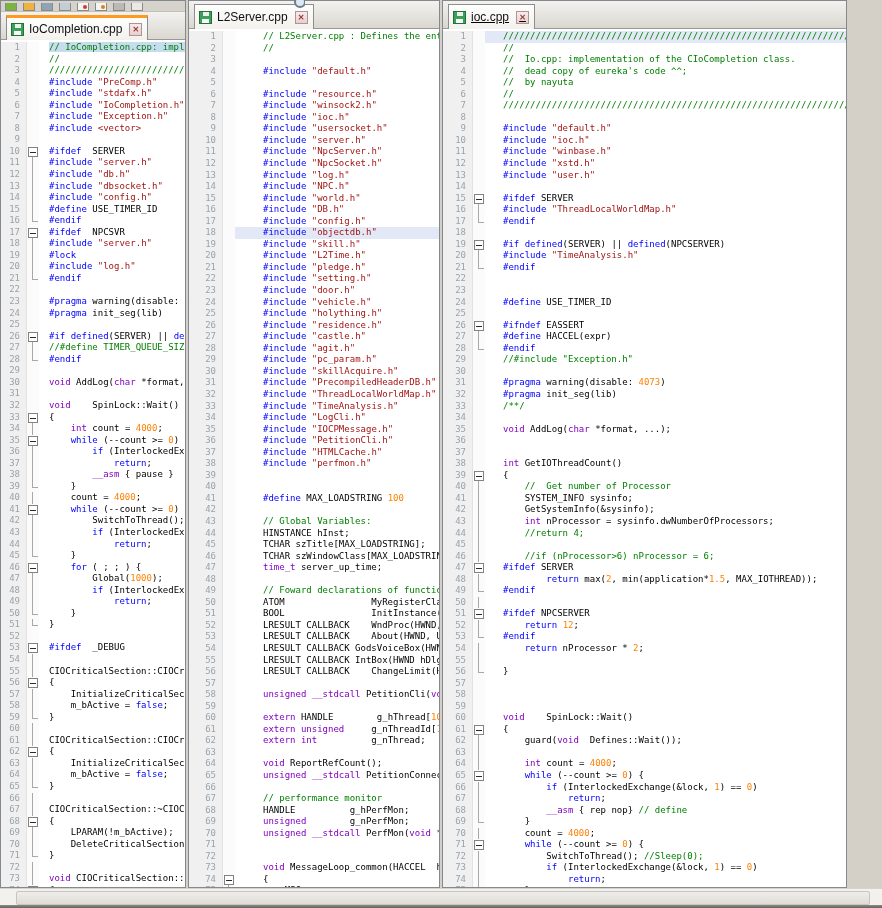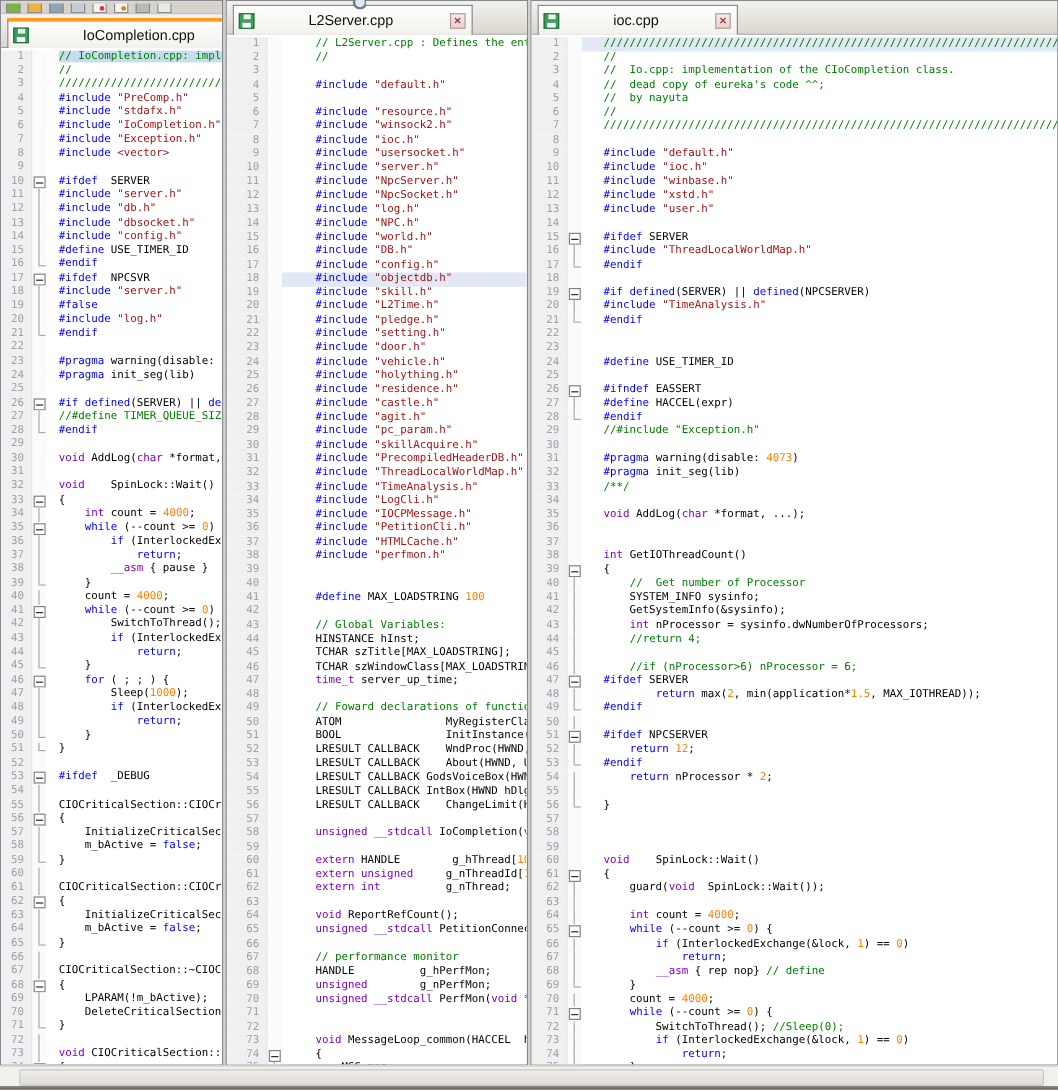--- a/index.html
+++ b/index.html
@@ -8,21 +8,21 @@
     background:#d4d0c8;
     font-family:"Liberation Sans", sans-serif;
   }
   
   .pane{
     position:absolute;top:0;height:888px;background:#fff;
     border:1px solid #85898f;box-sizing:border-box;overflow:hidden;
   }
   #pane0{left:0;width:186px;}
   #pane1{left:188px;width:252px;}
-  #pane2{left:442px;width:440px;}
+  #pane2{left:442px;width:405px;text-decoration:underline;}
 
   
   .toolstrip{
     height:10px;background:#d6d3cd;border-bottom:1px solid #c2bfb8;
     display:flex;align-items:flex-end;padding-left:4px;gap:6px;overflow:hidden;
   }
   .toolstrip .tbico{width:12px;height:8px;border:1px solid #8a8a8a;border-top:none;box-sizing:border-box;flex:none;position:relative;}
   .tbico.i0{background:#7cb342;}
   .tbico.i1{background:#f0b23e;}
   .tbico.i2{background:#8fa3b5;}
@@ -44,21 +44,21 @@
   .tabbar{
     height:28px;background:linear-gradient(#f3f2ef,#dad7d0);
     border-bottom:1px solid #989898;position:relative;
     display:flex;align-items:flex-end;padding-left:5px;box-sizing:border-box;
   }
   .tab{
     display:inline-flex;align-items:center;
     background:linear-gradient(#fefefe,#f3f1ec);
     border:1px solid #8e8e8e;border-bottom:none;
     height:25px;box-sizing:border-box;padding:0 5px 0 4px;
-    position:relative;top:1px;gap:40px;
+    position:relative;top:1px;
   }
   .tab.hot{border-top:3px solid #ff9a1f;justify-content:center;}
   .fname{font-size:12px;color:#111;margin:0 2px 1px 2px;white-space:nowrap;}
   
   .floppy{width:13px;height:13px;background:#3da05a;border:1px solid #20713a;box-sizing:border-box;position:relative;flex:none;margin-right:3px;}
   .floppy .shut{position:absolute;top:0;left:3px;width:6px;height:4px;background:#e9f3ec;}
   .floppy .lab{position:absolute;bottom:0;left:2px;width:7px;height:4px;background:#fbfdfb;}
   
   .closebox{
     width:13px;height:13px;margin-left:5px;flex:none;
@@ -156,21 +156,21 @@
         <div class="row"><span class="ln">9</span><span class="fold"></span><span class="code"></span></div>
         <div class="row"><span class="ln">10</span><span class="fold f-b"></span><span class="code"><span class="sg-k">#ifdef</span><span class="sg-d">  SERVER</span></span></div>
         <div class="row"><span class="ln">11</span><span class="fold f-l"></span><span class="code"><span class="sg-k">#include </span><span class="sg-s">"server.h"</span></span></div>
         <div class="row"><span class="ln">12</span><span class="fold f-l"></span><span class="code"><span class="sg-k">#include </span><span class="sg-s">"db.h"</span></span></div>
         <div class="row"><span class="ln">13</span><span class="fold f-l"></span><span class="code"><span class="sg-k">#include </span><span class="sg-s">"dbsocket.h"</span></span></div>
         <div class="row"><span class="ln">14</span><span class="fold f-l"></span><span class="code"><span class="sg-k">#include </span><span class="sg-s">"config.h"</span></span></div>
         <div class="row"><span class="ln">15</span><span class="fold f-l"></span><span class="code"><span class="sg-k">#define </span><span class="sg-d">USE_TIMER_ID</span></span></div>
         <div class="row"><span class="ln">16</span><span class="fold f-e"></span><span class="code"><span class="sg-k">#endif</span></span></div>
         <div class="row"><span class="ln">17</span><span class="fold f-b"></span><span class="code"><span class="sg-k">#ifdef</span><span class="sg-d">  NPCSVR</span></span></div>
         <div class="row"><span class="ln">18</span><span class="fold f-l"></span><span class="code"><span class="sg-k">#include </span><span class="sg-s">"server.h"</span></span></div>
-        <div class="row"><span class="ln">19</span><span class="fold f-l"></span><span class="code"><span class="sg-k">#false</span></span></div>
+        <div class="row"><span class="ln">19</span><span class="fold f-l"></span><span class="code"><span class="sg-k">#lock</span></span></div>
         <div class="row"><span class="ln">20</span><span class="fold f-l"></span><span class="code"><span class="sg-k">#include </span><span class="sg-s">"log.h"</span></span></div>
         <div class="row"><span class="ln">21</span><span class="fold f-e"></span><span class="code"><span class="sg-k">#endif</span></span></div>
         <div class="row"><span class="ln">22</span><span class="fold"></span><span class="code"></span></div>
         <div class="row"><span class="ln">23</span><span class="fold"></span><span class="code"><span class="sg-k">#pragma </span><span class="sg-d">warning(disable: </span><span class="sg-n">4073</span></span></div>
         <div class="row"><span class="ln">24</span><span class="fold"></span><span class="code"><span class="sg-k">#pragma </span><span class="sg-d">init_seg(lib)</span></span></div>
         <div class="row"><span class="ln">25</span><span class="fold"></span><span class="code"></span></div>
         <div class="row"><span class="ln">26</span><span class="fold f-b"></span><span class="code"><span class="sg-k">#if defined</span><span class="sg-d">(SERVER) || </span><span class="sg-k">defined</span></span></div>
         <div class="row"><span class="ln">27</span><span class="fold f-l"></span><span class="code"><span class="sg-c">//#define TIMER_QUEUE_SIZE 1024</span></span></div>
         <div class="row"><span class="ln">28</span><span class="fold f-e"></span><span class="code"><span class="sg-k">#endif</span></span></div>
         <div class="row"><span class="ln">29</span><span class="fold"></span><span class="code"></span></div>
@@ -184,21 +184,21 @@
         <div class="row"><span class="ln">37</span><span class="fold f-l"></span><span class="code"><span class="sg-d">            </span><span class="sg-k">return</span><span class="sg-d">;</span></span></div>
         <div class="row"><span class="ln">38</span><span class="fold f-l"></span><span class="code"><span class="sg-d">        </span><span class="sg-t">__asm</span><span class="sg-d"> { pause }</span></span></div>
         <div class="row"><span class="ln">39</span><span class="fold f-e"></span><span class="code"><span class="sg-d">    }</span></span></div>
         <div class="row"><span class="ln">40</span><span class="fold f-l"></span><span class="code"><span class="sg-d">    count = </span><span class="sg-n">4000</span><span class="sg-d">;</span></span></div>
         <div class="row"><span class="ln">41</span><span class="fold f-b"></span><span class="code"><span class="sg-d">    </span><span class="sg-k">while</span><span class="sg-d"> (--count &gt;= </span><span class="sg-n">0</span><span class="sg-d">) {</span></span></div>
         <div class="row"><span class="ln">42</span><span class="fold f-l"></span><span class="code"><span class="sg-d">        SwitchToThread();</span></span></div>
         <div class="row"><span class="ln">43</span><span class="fold f-l"></span><span class="code"><span class="sg-d">        </span><span class="sg-k">if</span><span class="sg-d"> (InterlockedExchange(&amp;lock, </span></span></div>
         <div class="row"><span class="ln">44</span><span class="fold f-l"></span><span class="code"><span class="sg-d">            </span><span class="sg-k">return</span><span class="sg-d">;</span></span></div>
         <div class="row"><span class="ln">45</span><span class="fold f-e"></span><span class="code"><span class="sg-d">    }</span></span></div>
         <div class="row"><span class="ln">46</span><span class="fold f-b"></span><span class="code"><span class="sg-d">    </span><span class="sg-k">for</span><span class="sg-d"> ( ; ; ) {</span></span></div>
-        <div class="row"><span class="ln">47</span><span class="fold f-l"></span><span class="code"><span class="sg-d">        Sleep(</span><span class="sg-n">1000</span><span class="sg-d">);</span></span></div>
+        <div class="row"><span class="ln">47</span><span class="fold f-l"></span><span class="code"><span class="sg-d">        Global(</span><span class="sg-n">1000</span><span class="sg-d">);</span></span></div>
         <div class="row"><span class="ln">48</span><span class="fold f-l"></span><span class="code"><span class="sg-d">        </span><span class="sg-k">if</span><span class="sg-d"> (InterlockedExchange(&amp;lock, </span></span></div>
         <div class="row"><span class="ln">49</span><span class="fold f-l"></span><span class="code"><span class="sg-d">            </span><span class="sg-k">return</span><span class="sg-d">;</span></span></div>
         <div class="row"><span class="ln">50</span><span class="fold f-e"></span><span class="code"><span class="sg-d">    }</span></span></div>
         <div class="row"><span class="ln">51</span><span class="fold f-e"></span><span class="code"><span class="sg-d">}</span></span></div>
         <div class="row"><span class="ln">52</span><span class="fold"></span><span class="code"></span></div>
         <div class="row"><span class="ln">53</span><span class="fold f-b"></span><span class="code"><span class="sg-k">#ifdef</span><span class="sg-d">  _DEBUG</span></span></div>
         <div class="row"><span class="ln">54</span><span class="fold f-l"></span><span class="code"></span></div>
         <div class="row"><span class="ln">55</span><span class="fold f-l"></span><span class="code"><span class="sg-d">CIOCriticalSection::CIOCriticalSection()</span></span></div>
         <div class="row"><span class="ln">56</span><span class="fold f-b"></span><span class="code"><span class="sg-d">{</span></span></div>
         <div class="row"><span class="ln">57</span><span class="fold f-l"></span><span class="code"><span class="sg-d">    InitializeCriticalSection(&amp;m_lock);</span></span></div>
@@ -286,21 +286,21 @@
         <div class="row"><span class="ln">48</span><span class="fold"></span><span class="code"></span></div>
         <div class="row"><span class="ln">49</span><span class="fold"></span><span class="code"><span class="sg-c">// Foward declarations of functions included in this code module:</span></span></div>
         <div class="row"><span class="ln">50</span><span class="fold"></span><span class="code"><span class="sg-d">ATOM                MyRegisterClass(HINSTANCE hInstance);</span></span></div>
         <div class="row"><span class="ln">51</span><span class="fold"></span><span class="code"><span class="sg-d">BOOL                InitInstance(HINSTANCE, int);</span></span></div>
         <div class="row"><span class="ln">52</span><span class="fold"></span><span class="code"><span class="sg-d">LRESULT CALLBACK    WndProc(HWND, UINT, WPARAM, LPARAM);</span></span></div>
         <div class="row"><span class="ln">53</span><span class="fold"></span><span class="code"><span class="sg-d">LRESULT CALLBACK    About(HWND, UINT, WPARAM, LPARAM);</span></span></div>
         <div class="row"><span class="ln">54</span><span class="fold"></span><span class="code"><span class="sg-d">LRESULT CALLBACK GodsVoiceBox(HWND hDlg, UINT message, WPARAM wParam, LPARAM lParam);</span></span></div>
         <div class="row"><span class="ln">55</span><span class="fold"></span><span class="code"><span class="sg-d">LRESULT CALLBACK IntBox(HWND hDlg, UINT message, WPARAM wParam, LPARAM lParam);</span></span></div>
         <div class="row"><span class="ln">56</span><span class="fold"></span><span class="code"><span class="sg-d">LRESULT CALLBACK    ChangeLimit(HWND hDlg, UINT message, WPARAM wParam, LPARAM lParam);</span></span></div>
         <div class="row"><span class="ln">57</span><span class="fold"></span><span class="code"></span></div>
-        <div class="row"><span class="ln">58</span><span class="fold"></span><span class="code"><span class="sg-t">unsigned __stdcall</span><span class="sg-d"> IoCompletion(</span><span class="sg-t">void</span></span></div>
+        <div class="row"><span class="ln">58</span><span class="fold"></span><span class="code"><span class="sg-t">unsigned __stdcall</span><span class="sg-d"> PetitionCli(</span><span class="sg-t">void</span></span></div>
         <div class="row"><span class="ln">59</span><span class="fold"></span><span class="code"></span></div>
         <div class="row"><span class="ln">60</span><span class="fold"></span><span class="code"><span class="sg-t">extern</span><span class="sg-d"> HANDLE        g_hThread[</span><span class="sg-n">100</span></span></div>
         <div class="row"><span class="ln">61</span><span class="fold"></span><span class="code"><span class="sg-t">extern unsigned</span><span class="sg-d">     g_nThreadId[</span><span class="sg-n">100</span></span></div>
         <div class="row"><span class="ln">62</span><span class="fold"></span><span class="code"><span class="sg-t">extern int</span><span class="sg-d">          g_nThread;</span></span></div>
         <div class="row"><span class="ln">63</span><span class="fold"></span><span class="code"></span></div>
         <div class="row"><span class="ln">64</span><span class="fold"></span><span class="code"><span class="sg-t">void </span><span class="sg-d">ReportRefCount();</span></span></div>
         <div class="row"><span class="ln">65</span><span class="fold"></span><span class="code"><span class="sg-t">unsigned __stdcall</span><span class="sg-d"> PetitionConnectThread(void *);</span></span></div>
         <div class="row"><span class="ln">66</span><span class="fold"></span><span class="code"></span></div>
         <div class="row"><span class="ln">67</span><span class="fold"></span><span class="code"><span class="sg-c">// performance monitor</span></span></div>
         <div class="row"><span class="ln">68</span><span class="fold"></span><span class="code"><span class="sg-d">HANDLE          g_hPerfMon;</span></span></div>
@@ -382,21 +382,21 @@
         <div class="row"><span class="ln">52</span><span class="fold f-l"></span><span class="code"><span class="sg-d">    </span><span class="sg-k">return</span><span class="sg-d"> </span><span class="sg-n">12</span><span class="sg-d">;</span></span></div>
         <div class="row"><span class="ln">53</span><span class="fold f-e"></span><span class="code"><span class="sg-k">#endif</span></span></div>
         <div class="row"><span class="ln">54</span><span class="fold f-l"></span><span class="code"><span class="sg-d">    </span><span class="sg-k">return</span><span class="sg-d"> nProcessor * </span><span class="sg-n">2</span><span class="sg-d">;</span></span></div>
         <div class="row"><span class="ln">55</span><span class="fold f-l"></span><span class="code"></span></div>
         <div class="row"><span class="ln">56</span><span class="fold f-e"></span><span class="code"><span class="sg-d">}</span></span></div>
         <div class="row"><span class="ln">57</span><span class="fold"></span><span class="code"></span></div>
         <div class="row"><span class="ln">58</span><span class="fold"></span><span class="code"></span></div>
         <div class="row"><span class="ln">59</span><span class="fold"></span><span class="code"></span></div>
         <div class="row"><span class="ln">60</span><span class="fold"></span><span class="code"><span class="sg-t">void</span><span class="sg-d">    SpinLock::Wait()</span></span></div>
         <div class="row"><span class="ln">61</span><span class="fold f-b"></span><span class="code"><span class="sg-d">{</span></span></div>
-        <div class="row"><span class="ln">62</span><span class="fold f-l"></span><span class="code"><span class="sg-d">    guard(</span><span class="sg-t">void</span><span class="sg-d">  SpinLock::Wait());</span></span></div>
+        <div class="row"><span class="ln">62</span><span class="fold f-l"></span><span class="code"><span class="sg-d">    guard(</span><span class="sg-t">void</span><span class="sg-d">  Defines::Wait());</span></span></div>
         <div class="row"><span class="ln">63</span><span class="fold f-l"></span><span class="code"></span></div>
         <div class="row"><span class="ln">64</span><span class="fold f-l"></span><span class="code"><span class="sg-d">    </span><span class="sg-t">int</span><span class="sg-d"> count = </span><span class="sg-n">4000</span><span class="sg-d">;</span></span></div>
         <div class="row"><span class="ln">65</span><span class="fold f-b"></span><span class="code"><span class="sg-d">    </span><span class="sg-k">while</span><span class="sg-d"> (--count &gt;= </span><span class="sg-n">0</span><span class="sg-d">) {</span></span></div>
         <div class="row"><span class="ln">66</span><span class="fold f-l"></span><span class="code"><span class="sg-d">        </span><span class="sg-k">if</span><span class="sg-d"> (InterlockedExchange(&amp;lock, </span><span class="sg-n">1</span><span class="sg-d">) == </span><span class="sg-n">0</span><span class="sg-d">)</span></span></div>
         <div class="row"><span class="ln">67</span><span class="fold f-l"></span><span class="code"><span class="sg-d">            </span><span class="sg-k">return</span><span class="sg-d">;</span></span></div>
         <div class="row"><span class="ln">68</span><span class="fold f-l"></span><span class="code"><span class="sg-d">        </span><span class="sg-t">__asm</span><span class="sg-d"> { rep nop} </span><span class="sg-c">// define</span></span></div>
         <div class="row"><span class="ln">69</span><span class="fold f-e"></span><span class="code"><span class="sg-d">    }</span></span></div>
         <div class="row"><span class="ln">70</span><span class="fold f-l"></span><span class="code"><span class="sg-d">    count = </span><span class="sg-n">4000</span><span class="sg-d">;</span></span></div>
         <div class="row"><span class="ln">71</span><span class="fold f-b"></span><span class="code"><span class="sg-d">    </span><span class="sg-k">while</span><span class="sg-d"> (--count &gt;= </span><span class="sg-n">0</span><span class="sg-d">) {</span></span></div>
         <div class="row"><span class="ln">72</span><span class="fold f-l"></span><span class="code"><span class="sg-d">        SwitchToThread(); </span><span class="sg-c">//Sleep(0);</span></span></div>

